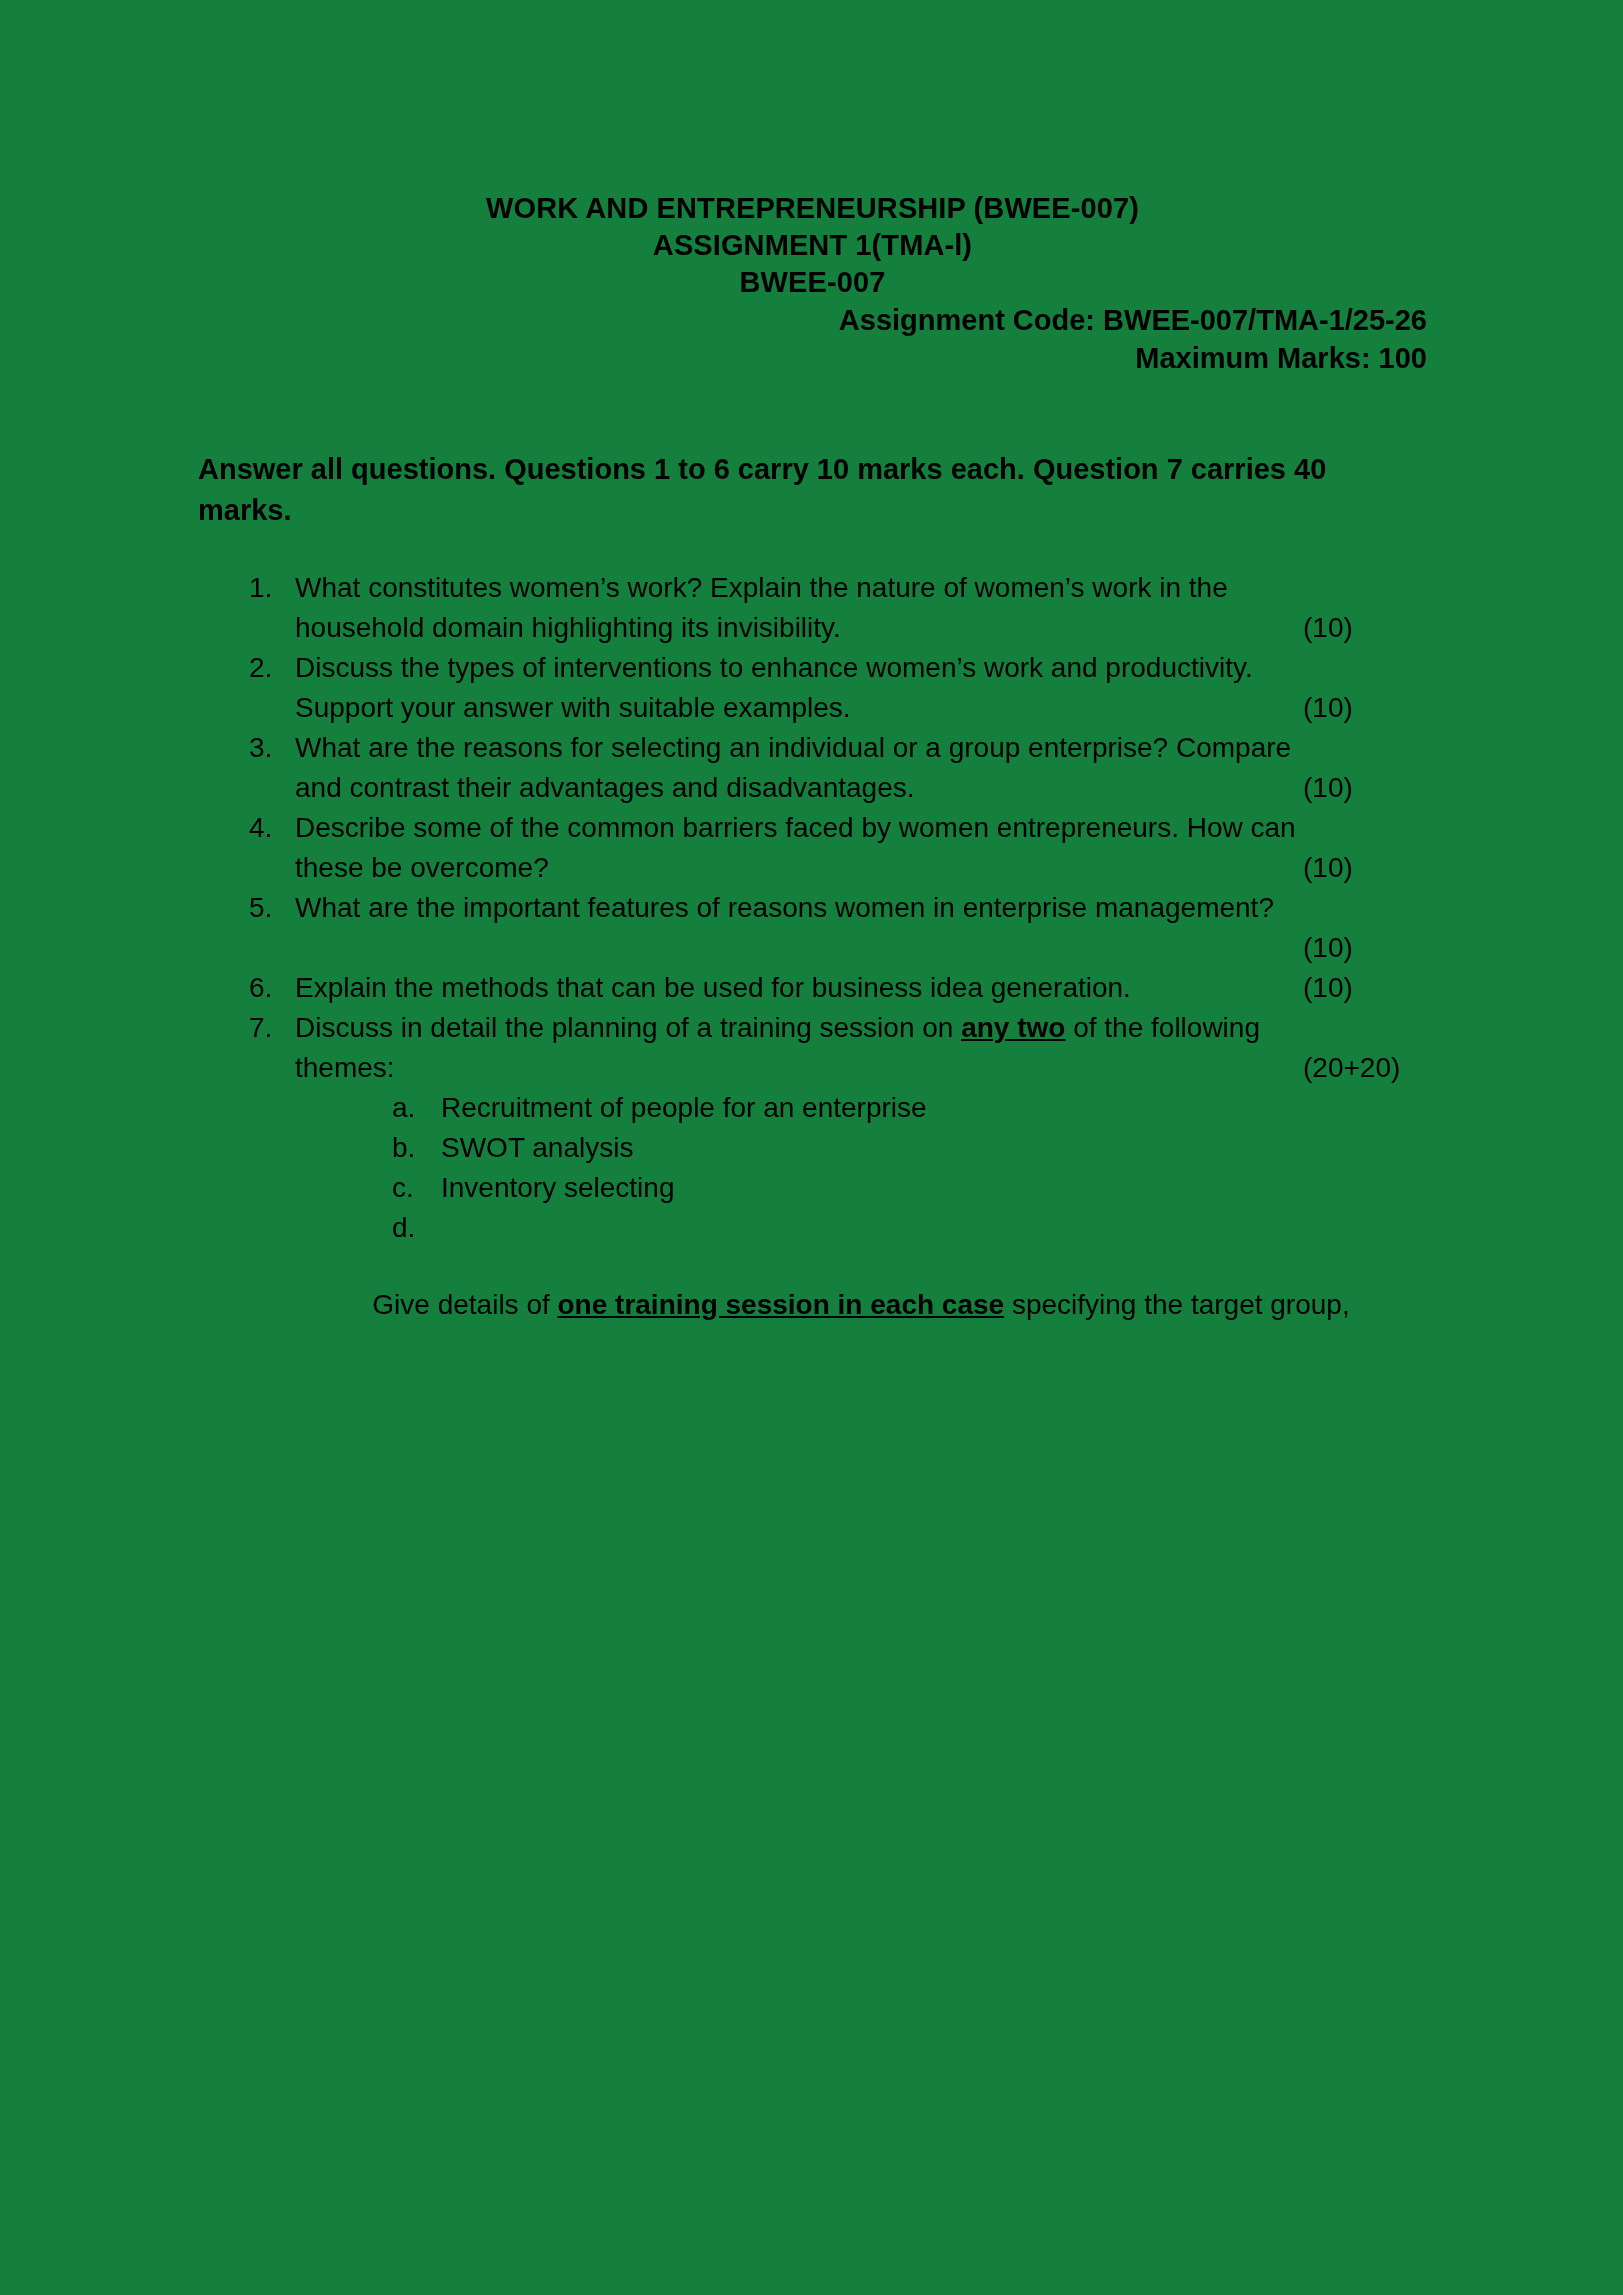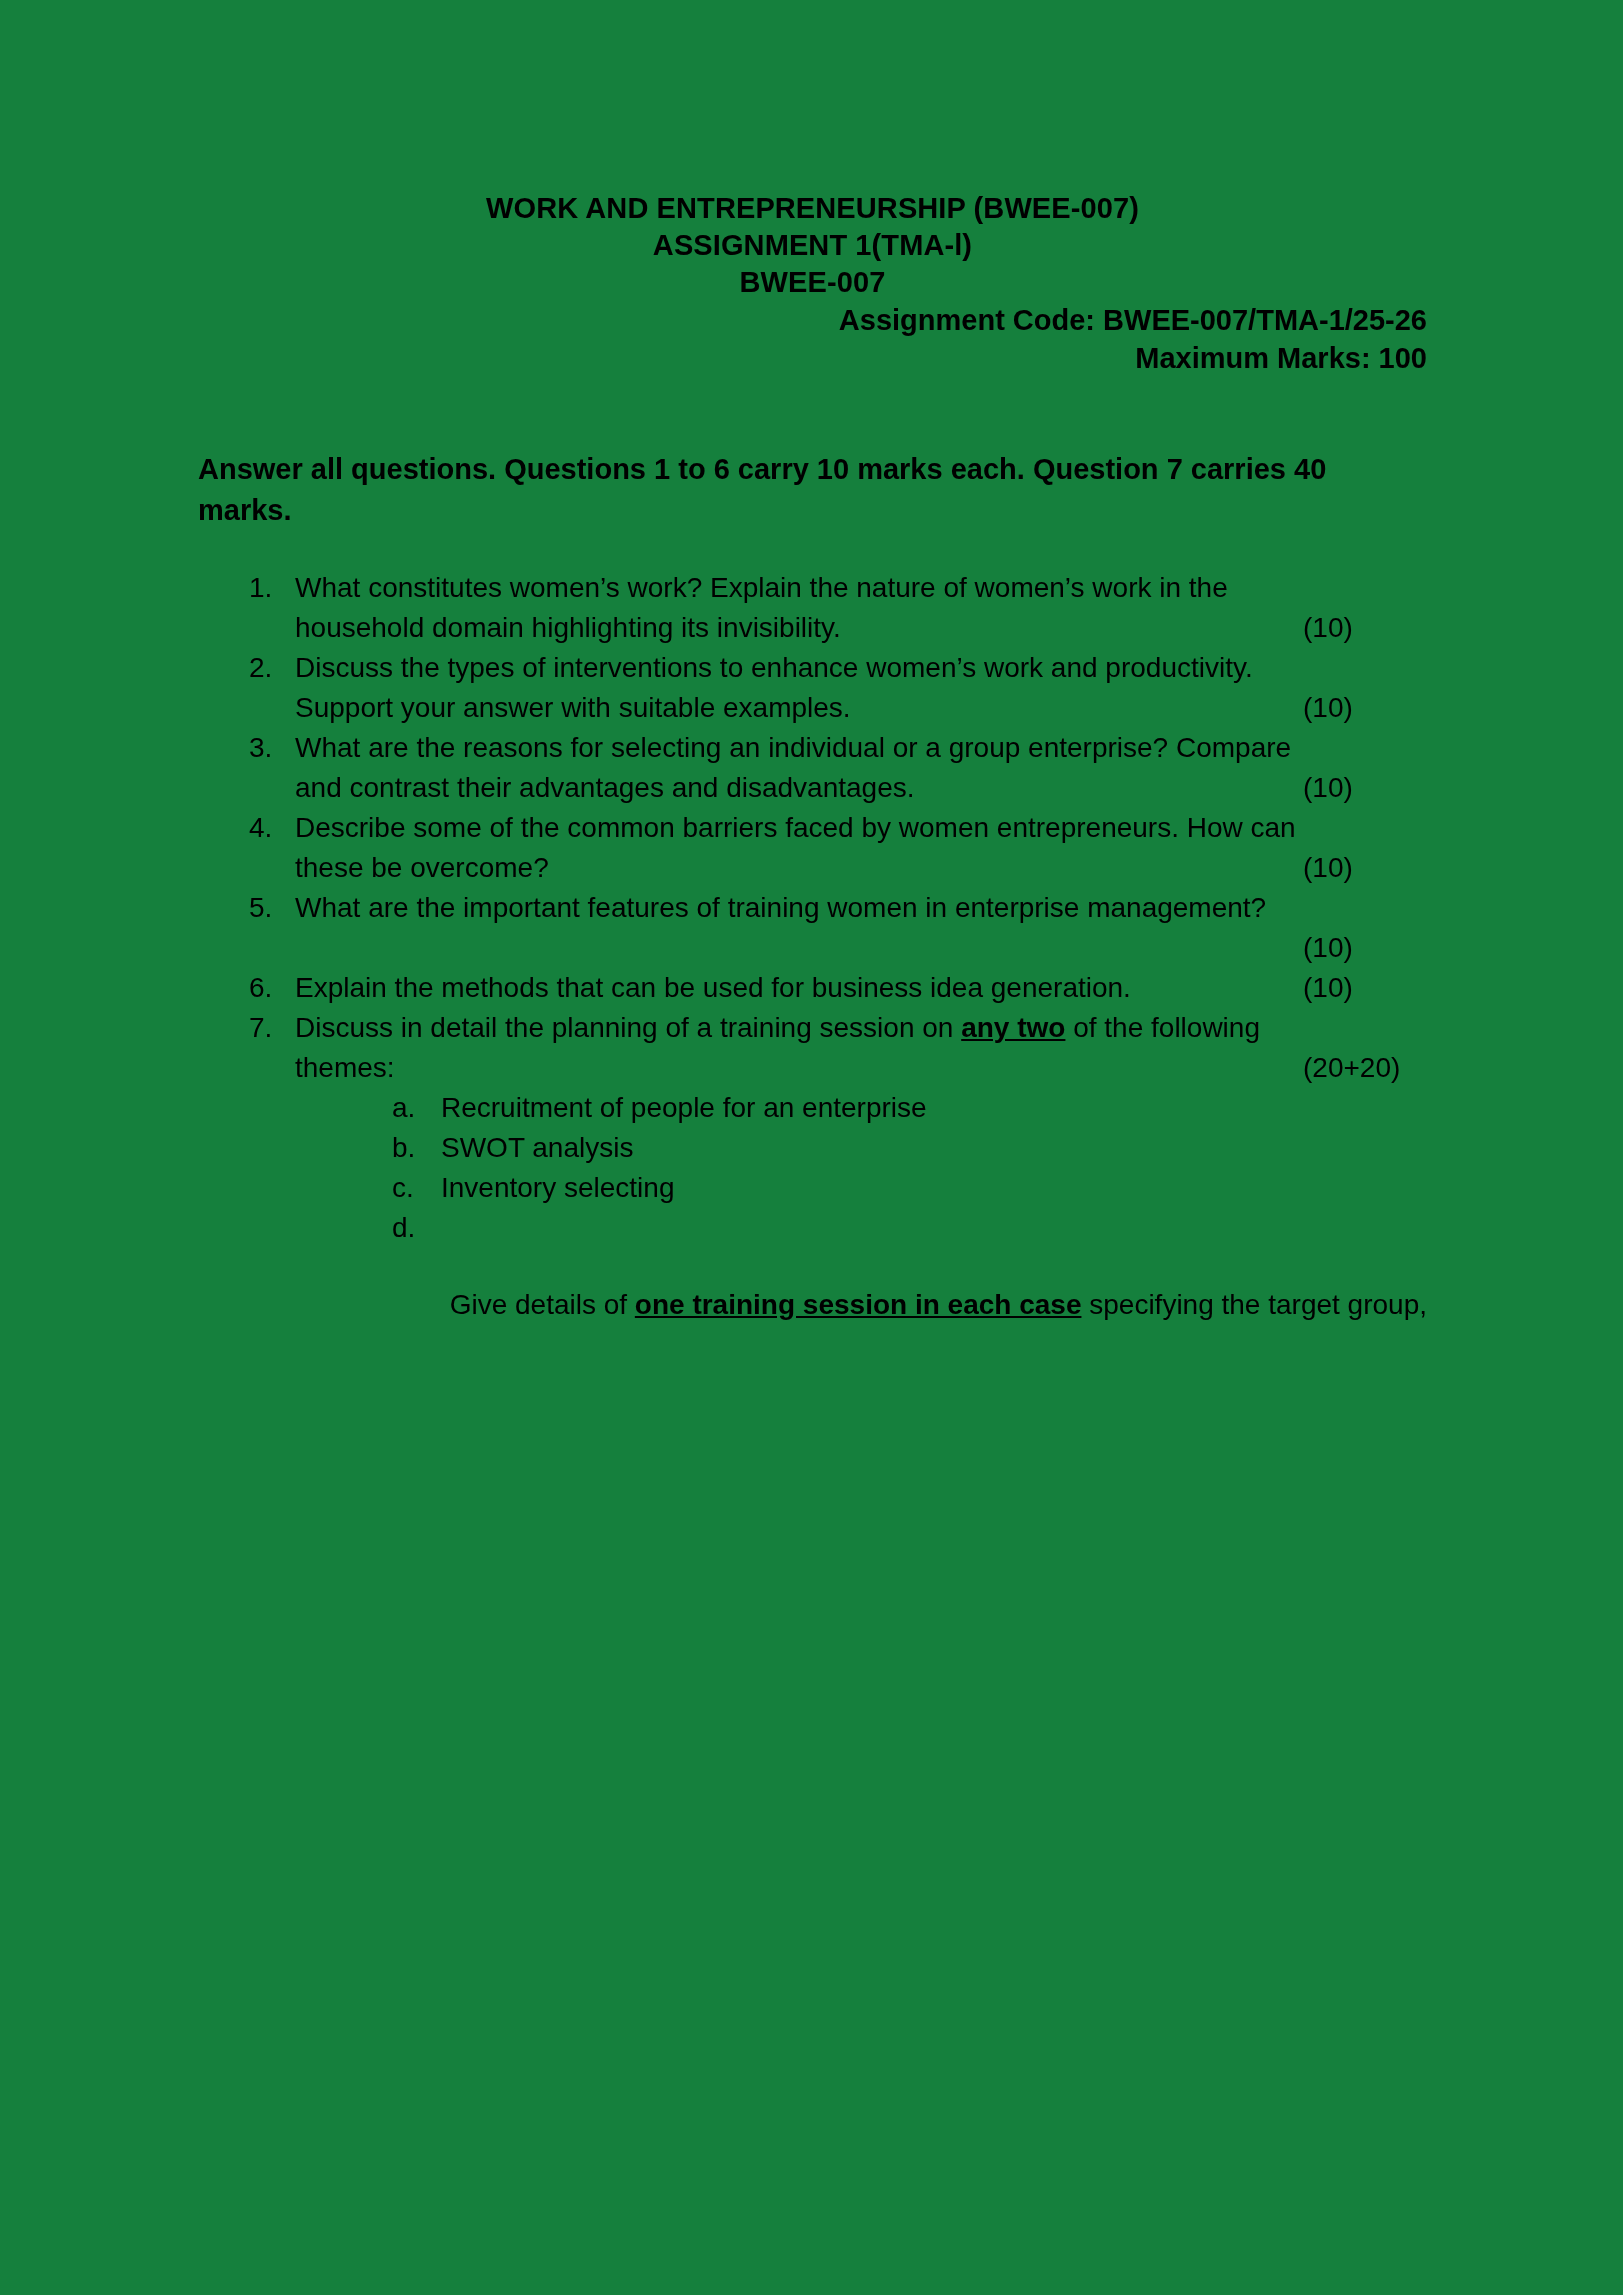--- a/index.html
+++ b/index.html
@@ -130,21 +130,21 @@
     font-size: 28px;
     line-height: 40px;
   }
 
   
   .closing {
     margin-top: 77px;
     padding-left: 97px;
     font-size: 28px;
     line-height: 40px;
-    text-align: right;
+    text-align: center;
   }
 
   .bu {
     font-weight: bold;
     text-decoration: underline;
   }
 </style>
 </head>
 <body>
 
@@ -195,21 +195,21 @@
         <span class="marker">4.</span>
         <span class="qline">Describe some of the common barriers faced by women entrepreneurs. How can</span>
         <span class="qline">
           <span>these be overcome?</span>
           <span class="marks">(10)</span>
         </span>
       </div>
 
       <div class="qitem">
         <span class="marker">5.</span>
-        <span class="qline">What are the important features of training women in enterprise management?</span>
+        <span class="qline">What are the important features of reasons women in enterprise management?</span>
         <span class="marks-own-line">
           <span class="marks">(10)</span>
         </span>
       </div>
 
       <div class="qitem">
         <span class="marker">6.</span>
         <span class="qline">
           <span>Explain the methods that can be used for business idea generation.</span>
           <span class="marks">(10)</span>

